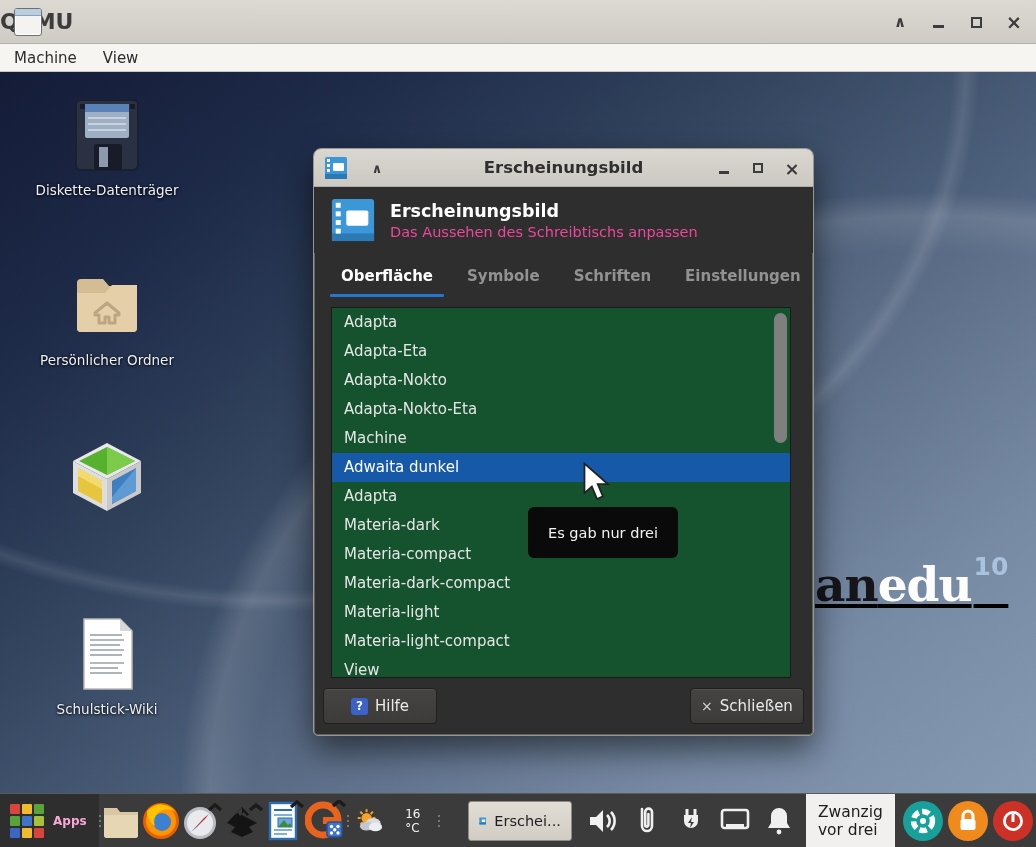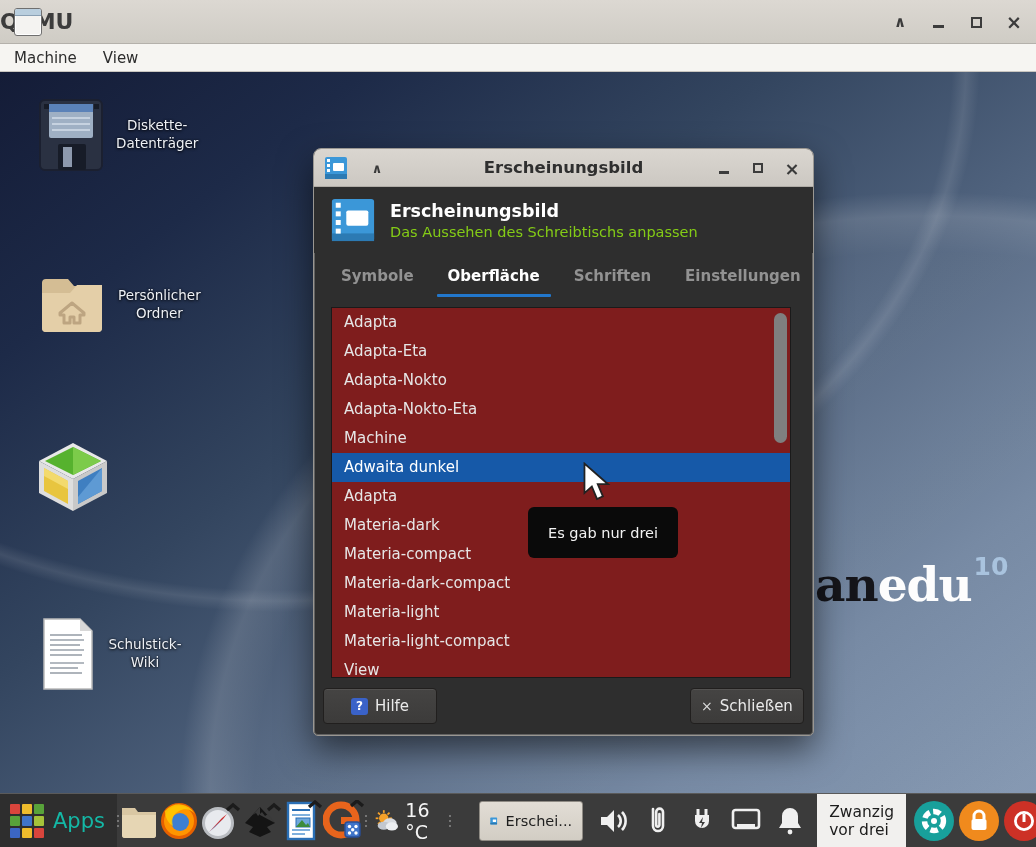--- a/index.html
+++ b/index.html
@@ -28,27 +28,27 @@
   .screen { position:absolute; left:0; top:72px; width:1036px; height:775px; overflow:hidden;
     background:linear-gradient(142deg,#141c37 0%, #1d2a48 18%, #33455f 38%, #51647f 58%, #70849f 78%, #8device 0, #8397b2 100%);
     background:linear-gradient(142deg,#141c37 0%, #1d2a48 18%, #33455f 38%, #51647f 58%, #70849f 78%, #8397b2 100%); }
   .swoosh { position:absolute; border-radius:50%; pointer-events:none; }
   .sw1 { left:-420px; top:-560px; width:1400px; height:1100px;
     background:radial-gradient(closest-side, rgba(255,255,255,0) 96%, rgba(255,255,255,.10) 98%, rgba(255,255,255,0) 100%); }
   .sw2 { left:180px; top:120px; width:1500px; height:1200px;
     background:radial-gradient(closest-side, rgba(255,255,255,.05) 90%, rgba(255,255,255,.14) 96%, rgba(255,255,255,0) 100%); }
 
   
-  .desktop-icon { position:absolute; width:150px; display:flex; flex-direction:row; align-items:center; gap:6px; }
+  .desktop-icon { position:absolute; width:150px; display:flex; flex-direction:column; align-items:center; gap:6px; }
   .desktop-icon .ic { width:82px; height:82px; display:flex; align-items:center; justify-content:center; }
   .desktop-icon .lbl { font-size:13.5px; color:#eef1f6; text-align:center; line-height:1.3;
     text-shadow:0 1px 3px rgba(0,0,0,.85), 0 0 2px rgba(0,0,0,.6); }
 
   
-  .watermark { position:absolute; left:815px; top:482px; width:200px; line-height:1; }
+  .watermark { position:absolute; left:815px; top:482px; width:200px; line-height:1;text-decoration:underline; }
   .wm-main { font-family:"DejaVu Serif", serif; font-weight:bold; font-size:47px; letter-spacing:-1px; }
   .wm-an { color:#15151a; } .wm-edu { color:#fdfdfd; }
   .wm-ver { font-family:"DejaVu Sans", sans-serif; font-weight:bold; font-size:25px; color:#a9c3de;
     vertical-align:26px; margin-left:2px; letter-spacing:0; }
   .wm-sub { font-style:italic; font-weight:bold; font-size:26px; color:#15151a; margin-top:2px; letter-spacing:0; }
 
   
   .dialog { position:absolute; left:313px; top:76px; width:501px; height:588px;
     background:#2e2e2e; border:1px solid #9a9792; border-radius:8px 8px 5px 5px;
     box-shadow:0 14px 34px rgba(0,0,0,.55), 0 0 0 1px rgba(255,255,255,.25) inset; }
@@ -56,31 +56,31 @@
     display:flex; align-items:center; position:relative; border-bottom:1px solid #b0aca6; }
   .dlg-title { flex:1; text-align:center; font-weight:bold; font-size:16.5px; color:#2f2f2f; }
   .dlg-icon { position:absolute; left:10px; top:7px; }
   .dlg-shade { position:absolute; left:52px; top:8px; width:22px; height:22px; color:#3a3a3a;
     font-weight:bold; font-size:13px; display:flex; align-items:center; justify-content:center; }
   .dlg-buttons { position:absolute; right:10px; top:0; height:38px; display:flex; align-items:center; gap:12px; }
   .dlg-btn { width:22px; height:22px; display:flex; align-items:center; justify-content:center; color:#3a3a3a; }
 
   .dlg-header { height:66px; display:flex; align-items:center; gap:14px; padding:0 16px; background:#2e2e2e; }
   .dlg-h-title { font-weight:bold; font-size:17.5px; color:#ffffff; margin-bottom:3px; }
-  .dlg-h-sub { font-size:14.5px; color:#84cc16; }
+  .dlg-h-sub { font-size:14.5px; color:#ec4899; }
 
   .dlg-tabs { height:46px; display:flex; align-items:stretch; padding-left:10px; }
   .dlg-tab { display:flex; align-items:center; padding:0 17px; font-size:15px; font-weight:bold;
     color:#929292; position:relative; cursor:default; }
   .dlg-tab.active { color:#ffffff; }
   .dlg-tab.active::after { content:""; position:absolute; left:6px; right:6px; bottom:2px; height:3px;
     background:#2277cc; border-radius:1px; }
 
   .theme-list { position:absolute; left:17px; top:158px; width:460px; height:371px;
-    background:#7f1d1d; border:1px solid #1a1a1a; overflow:hidden; }
+    background:#14532d; border:1px solid #1a1a1a; overflow:hidden; }
   .theme-row { height:29px; line-height:29px; padding-left:12px; font-size:15px; color:#e6e6e6; }
   .theme-row.selected { background:#1659a8; color:#ffffff; }
   .list-scrollbar { position:absolute; top:2px; right:2px; width:15px; bottom:2px; }
   .list-thumb { position:absolute; top:3px; right:1px; width:13px; height:130px; background:#7f7f7f;
     border-radius:7px; }
 
   .dlg-footer { position:absolute; left:0; right:0; bottom:10px; height:37px; padding:0 9px;
     display:flex; justify-content:space-between; }
   .dlg-push { width:114px; height:36px; background:linear-gradient(#454443,#3c3b3a);
     border:1px solid #211f1e; border-radius:4px; box-shadow:inset 0 1px 0 rgba(255,255,255,.08);
@@ -96,26 +96,26 @@
   .cursor { position:absolute; left:583px; top:390px; z-index:40; pointer-events:none; }
 
   
   .taskbar { position:absolute; left:0; bottom:0; width:1036px; height:54px; background:#3b3b3b;
     border-top:1px solid #5a5a5a; display:flex; align-items:center; }
   .apps-button { height:54px; background:#2e2e2e; display:flex; align-items:center; gap:9px;
     padding:0 12px 0 10px; }
   .apps-grid { width:34px; height:34px; display:grid; grid-template-columns:repeat(3,1fr);
     grid-template-rows:repeat(3,1fr); gap:2px; }
   .apps-grid div { border-radius:1px; }
-  .apps-label { color:#14b8a6; font-size:21px; }
+  .apps-label { color:#f9a8d4; font-size:12px;font-weight:bold; }
   .handle { width:9px; height:36px; display:flex; flex-direction:column; justify-content:center;
     align-items:center; gap:3px; }
   .handle i { width:2px; height:2px; background:#8a8a8a; border-radius:50%; display:block; }
   .launcher { width:45px; height:54px; display:flex; align-items:center; justify-content:center; }
-  .weather { display:flex; align-items:center; gap:6px; padding:0 8px; color:#f5f5f5; font-size:19px; }
+  .weather { display:flex; align-items:center; gap:22px; padding:0 8px; color:#f5f5f5; font-size:12px; }
   .win-button { height:40px; margin-left:28px; background:linear-gradient(#e2ddd5,#d2cdc4);
     border:1px solid #8f8b84; border-radius:3px; display:flex; align-items:center; gap:8px;
     padding:0 10px; color:#1f1f1f; font-size:14.5px; min-width:104px; }
   .tray { display:flex; align-items:center; gap:10px; margin-left:14px; }
   .tray .ticon { width:34px; height:40px; display:flex; align-items:center; justify-content:center; }
   .fuzzy-clock { height:54px; margin-left:10px; background:#f1f0ee; color:#1d1d1d; font-size:15.5px;
     display:flex; align-items:center; padding:0 12px; }
   .actions { display:flex; align-items:center; gap:5px; margin-left:8px; }
   .round-btn { width:40px; height:40px; border-radius:50%; display:flex; align-items:center; justify-content:center; }
   .rb-teal { background:#18a09b; } .rb-orange { background:#f08a1d; }
@@ -257,22 +257,22 @@
             <rect x="3" y="16.5" width="2.6" height="2.6" fill="#fff"></rect>
           <rect x="8.5" y="7" width="11.5" height="8" rx="1" fill="#fff"></rect>
         </svg>
         <div>
           <div class="dlg-h-title">Erscheinungsbild</div>
           <div class="dlg-h-sub">Das Aussehen des Schreibtischs anpassen</div>
         </div>
       </div>
 
       <div class="dlg-tabs">
+        <div class="dlg-tab active">Oberfläche</div>
         <div class="dlg-tab">Symbole</div>
-        <div class="dlg-tab active">Oberfläche</div>
         <div class="dlg-tab">Schriften</div>
         <div class="dlg-tab">Einstellungen</div>
       </div>
 
       <div class="theme-list">
         <div class="theme-row">Adapta</div>
         <div class="theme-row">Adapta-Eta</div>
         <div class="theme-row">Adapta-Nokto</div>
         <div class="theme-row">Adapta-Nokto-Eta</div>
         <div class="theme-row">Machine</div>

